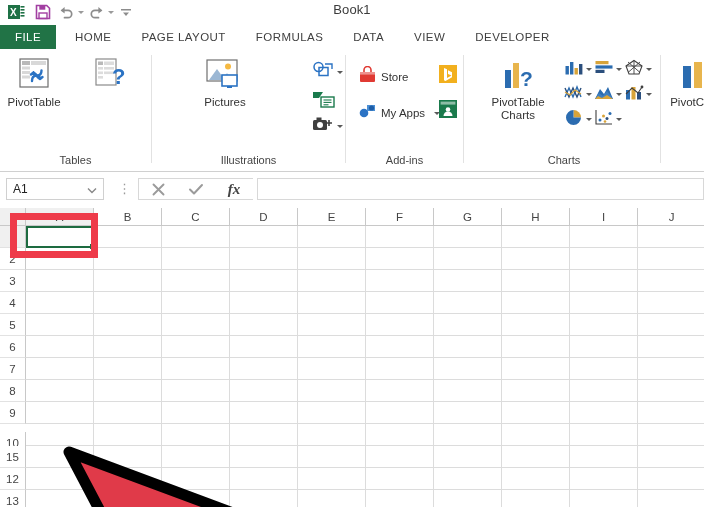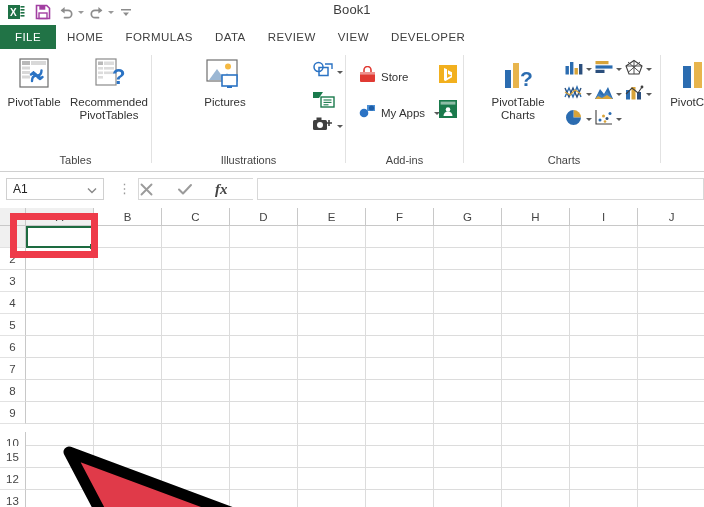--- a/index.html
+++ b/index.html
@@ -16,21 +16,21 @@
   .qat{position:absolute;left:4px;top:1px;display:flex;align-items:center;gap:0px;}
   .qat-btn{width:26px;height:22px;display:flex;align-items:center;justify-content:center;}
   .title-text{
     position:absolute;left:0;top:2px;width:704px;text-align:center;
     font-size:13px;color:#3b3b3b;letter-spacing:.1px;
   }
   .title-clip{position:absolute;right:0;top:0;width:704px;height:24px;overflow:hidden;}
 
   
   .tabstrip{position:relative;height:24px;background:#ffffff;}
-  .tabstrip .tabs{position:absolute;left:0;top:0;display:flex;align-items:stretch;height:24px;}
+  .tabstrip .tabs{position:absolute;left:0;top:0;display:flex;align-items:stretch;height:24px;gap:8px;}
   .tab{
     display:flex;align-items:center;justify-content:center;
     font-size:11.5px;color:#3f3f3f;letter-spacing:.45px;
     padding:0 11px;white-space:nowrap;
   }
   .tab.file{
     background:#217346;color:#ffffff;font-weight:normal;padding:0 15px;
   }
   .tab.active{
     color:#217346;background:#ffffff;
@@ -78,21 +78,21 @@
   .namebox{
     position:absolute;left:6px;top:6px;width:98px;height:22px;
     border:1px solid #d0d0d0;background:#fff;display:flex;align-items:center;
     box-sizing:border-box;
   }
   .namebox .nb-text{font-size:12px;color:#222;padding-left:6px;flex:1;}
   .namebox .nb-caret{padding-right:6px;}
   .dots{position:absolute;left:118px;top:11px;font-size:13px;color:#9a9a9a;line-height:11px;letter-spacing:0;}
   .fbtns{position:absolute;left:138px;top:6px;height:22px;display:flex;align-items:center;
          border:1px solid #d8d8d8;border-right:none;box-sizing:border-box;background:#fff;}
-  .fbtn{width:38px;height:30px;display:flex;align-items:center;justify-content:flex-start;}
+  .fbtn{width:38px;height:30px;display:flex;align-items:center;justify-content:center;}
   .fx{font-family:"Liberation Serif", serif;font-style:italic;font-size:15px;color:#444;font-weight:bold;}
   .fbar-input{
     position:absolute;left:257px;top:6px;right:0;height:22px;
     border:1px solid #d8d8d8;box-sizing:border-box;background:#fff;
     font-family:"Liberation Sans", sans-serif;font-size:12px;padding-left:5px;color:#111;outline:none;
   }
 
   
   .gridwrap{position:relative;width:704px;height:311px;background:#ffffff;overflow:hidden;}
   .corner{position:absolute;left:0;top:0;width:26px;height:18px;background:#f0f0f0;border-right:1px solid #c8c8c8;border-bottom:1px solid #c8c8c8;box-sizing:border-box;}
@@ -180,23 +180,23 @@
 
     <div class="title-clip">
       <div class="title-text">Book1</div>
     </div>
   </div>
 
   <div class="tabstrip">
     <div class="tabs">
       <div class="tab file">FILE</div>
       <div class="tab">HOME</div>
+      <div class="tab">PAGE LAYOUT</div>
       <div class="tab">FORMULAS</div>
       <div class="tab">DATA</div>
-      <div class="tab">REVIEW</div>
       <div class="tab">VIEW</div>
       <div class="tab">DEVELOPER</div>
     </div>
   </div>
 
   <div class="ribbon">
 
     <div class="group-sep" style="left:151px"></div>
     <div class="group-sep" style="left:345px"></div>
     <div class="group-sep" style="left:463px"></div>
@@ -227,21 +227,20 @@
             <rect x="9" y="4.5" width="5" height="3.5" fill="#b9b9b9"></rect>
             <rect x="15" y="4.5" width="10" height="3.5" fill="#dcdcdc"></rect>
             <rect x="9" y="10" width="5" height="2.6" fill="#dcdcdc"></rect>
             <rect x="15" y="10" width="10" height="2.6" fill="#dcdcdc"></rect>
             <rect x="9" y="14.5" width="5" height="2.6" fill="#dcdcdc"></rect>
             <rect x="15" y="14.5" width="10" height="2.6" fill="#dcdcdc"></rect>
             <rect x="9" y="19" width="5" height="2.6" fill="#dcdcdc"></rect>
             <text x="23" y="27" font-family="Liberation Sans, sans-serif" font-size="22" font-weight="bold" fill="#2b73c4">?</text>
           </svg>
         </div>
-        <div class="lbl two">Recommended PivotTables</div>
       </div>
 
 
       <div class="group-label">Tables</div>
     </div>
 
     <div class="group" style="left:152px;width:193px">
 
       <div class="bigbtn" style="left:44px;top:8px;width:58px">
         <div class="icon-box">

